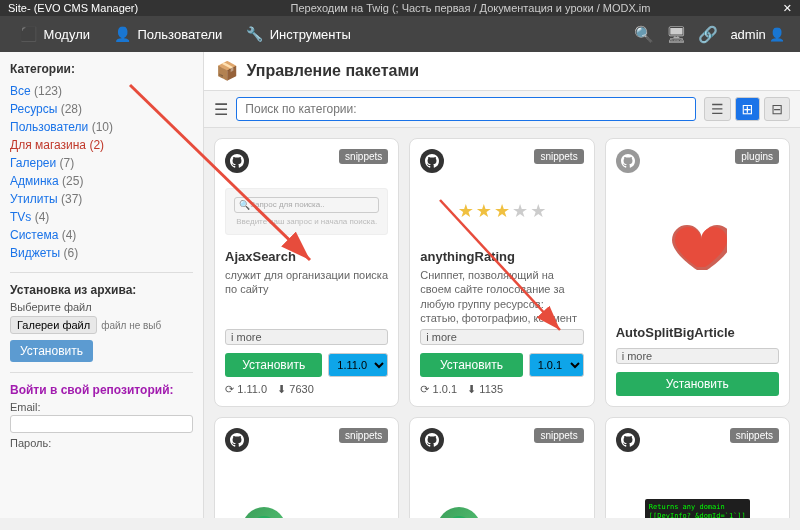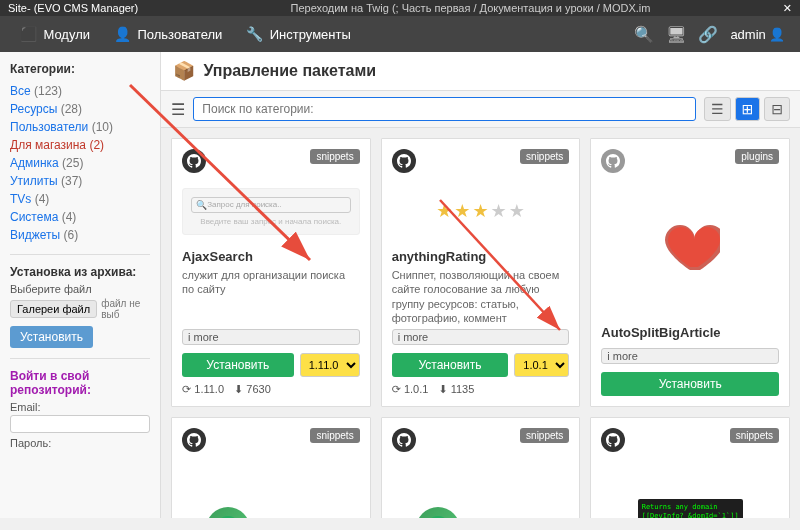--- a/index.html
+++ b/index.html
@@ -44,21 +44,21 @@
     .nav-user { color: #fff; padding: 6px; display: flex; align-items: center; gap: 4px; cursor: pointer; }
 
     
     .content-area {
       display: flex;
       height: calc(530px - 64px);
     }
 
     
     .sidebar {
-      width: 161px;
+      width: 204px;
       background: #f8f8f8;
       border-right: 1px solid #ddd;
       padding: 10px;
       overflow-y: auto;
       flex-shrink: 0;
     }
     .sidebar-section-title {
       font-weight: bold;
       font-size: 12px;
       margin-bottom: 6px;
@@ -168,21 +168,21 @@
     .packages-grid {
       display: grid;
       grid-template-columns: repeat(3, 1fr);
       gap: 10px;
     }
 
     
     .package-card {
       background: #fff;
       border: 1px solid #ddd;
-      border-radius: 1px;
+      border-radius: 8px;
       padding: 10px;
       position: relative;
       min-height: 200px;
       display: flex;
       flex-direction: column;
     }
     .card-header {
       display: flex;
       justify-content: space-between;
       align-items: flex-start;
@@ -298,21 +298,21 @@
       padding: 5px 12px;
       font-size: 12px;
       cursor: pointer;
       flex: 1;
     }
     .version-select {
       border: 1px solid #ccc;
       border-radius: 3px;
       padding: 4px 4px;
       font-size: 11px;
-      background: #fde047;
+      background: #0ea5e9;
       cursor: pointer;
     }
     .card-stats {
       display: flex;
       align-items: center;
       gap: 10px;
       margin-top: 6px;
       font-size: 11px;
       color: #555;
     }
@@ -364,20 +364,21 @@
 
   <div class="content-area">
 
     <div class="sidebar">
       <div class="sidebar-section-title">Категории:</div>
       <div>
         <a class="sidebar-link">Все <span style="color:#777">(123)</span></a>
         <a class="sidebar-link">Ресурсы <span style="color:#777">(28)</span></a>
         <a class="sidebar-link">Пользователи <span style="color:#777">(10)</span></a>
         <a class="sidebar-link active">Для магазина <span style="color:#c0392b">(2)</span></a>
+        <a class="sidebar-link">Галереи <span style="color:#777">(7)</span></a>
         <a class="sidebar-link">Админка <span style="color:#777">(25)</span></a>
         <a class="sidebar-link">Утилиты <span style="color:#777">(37)</span></a>
         <a class="sidebar-link">TVs <span style="color:#777">(4)</span></a>
         <a class="sidebar-link">Система <span style="color:#777">(4)</span></a>
         <a class="sidebar-link">Виджеты <span style="color:#777">(6)</span></a>
       </div>
 
       <div class="sidebar-divider"></div>
 
       <div class="sidebar-install-section">

